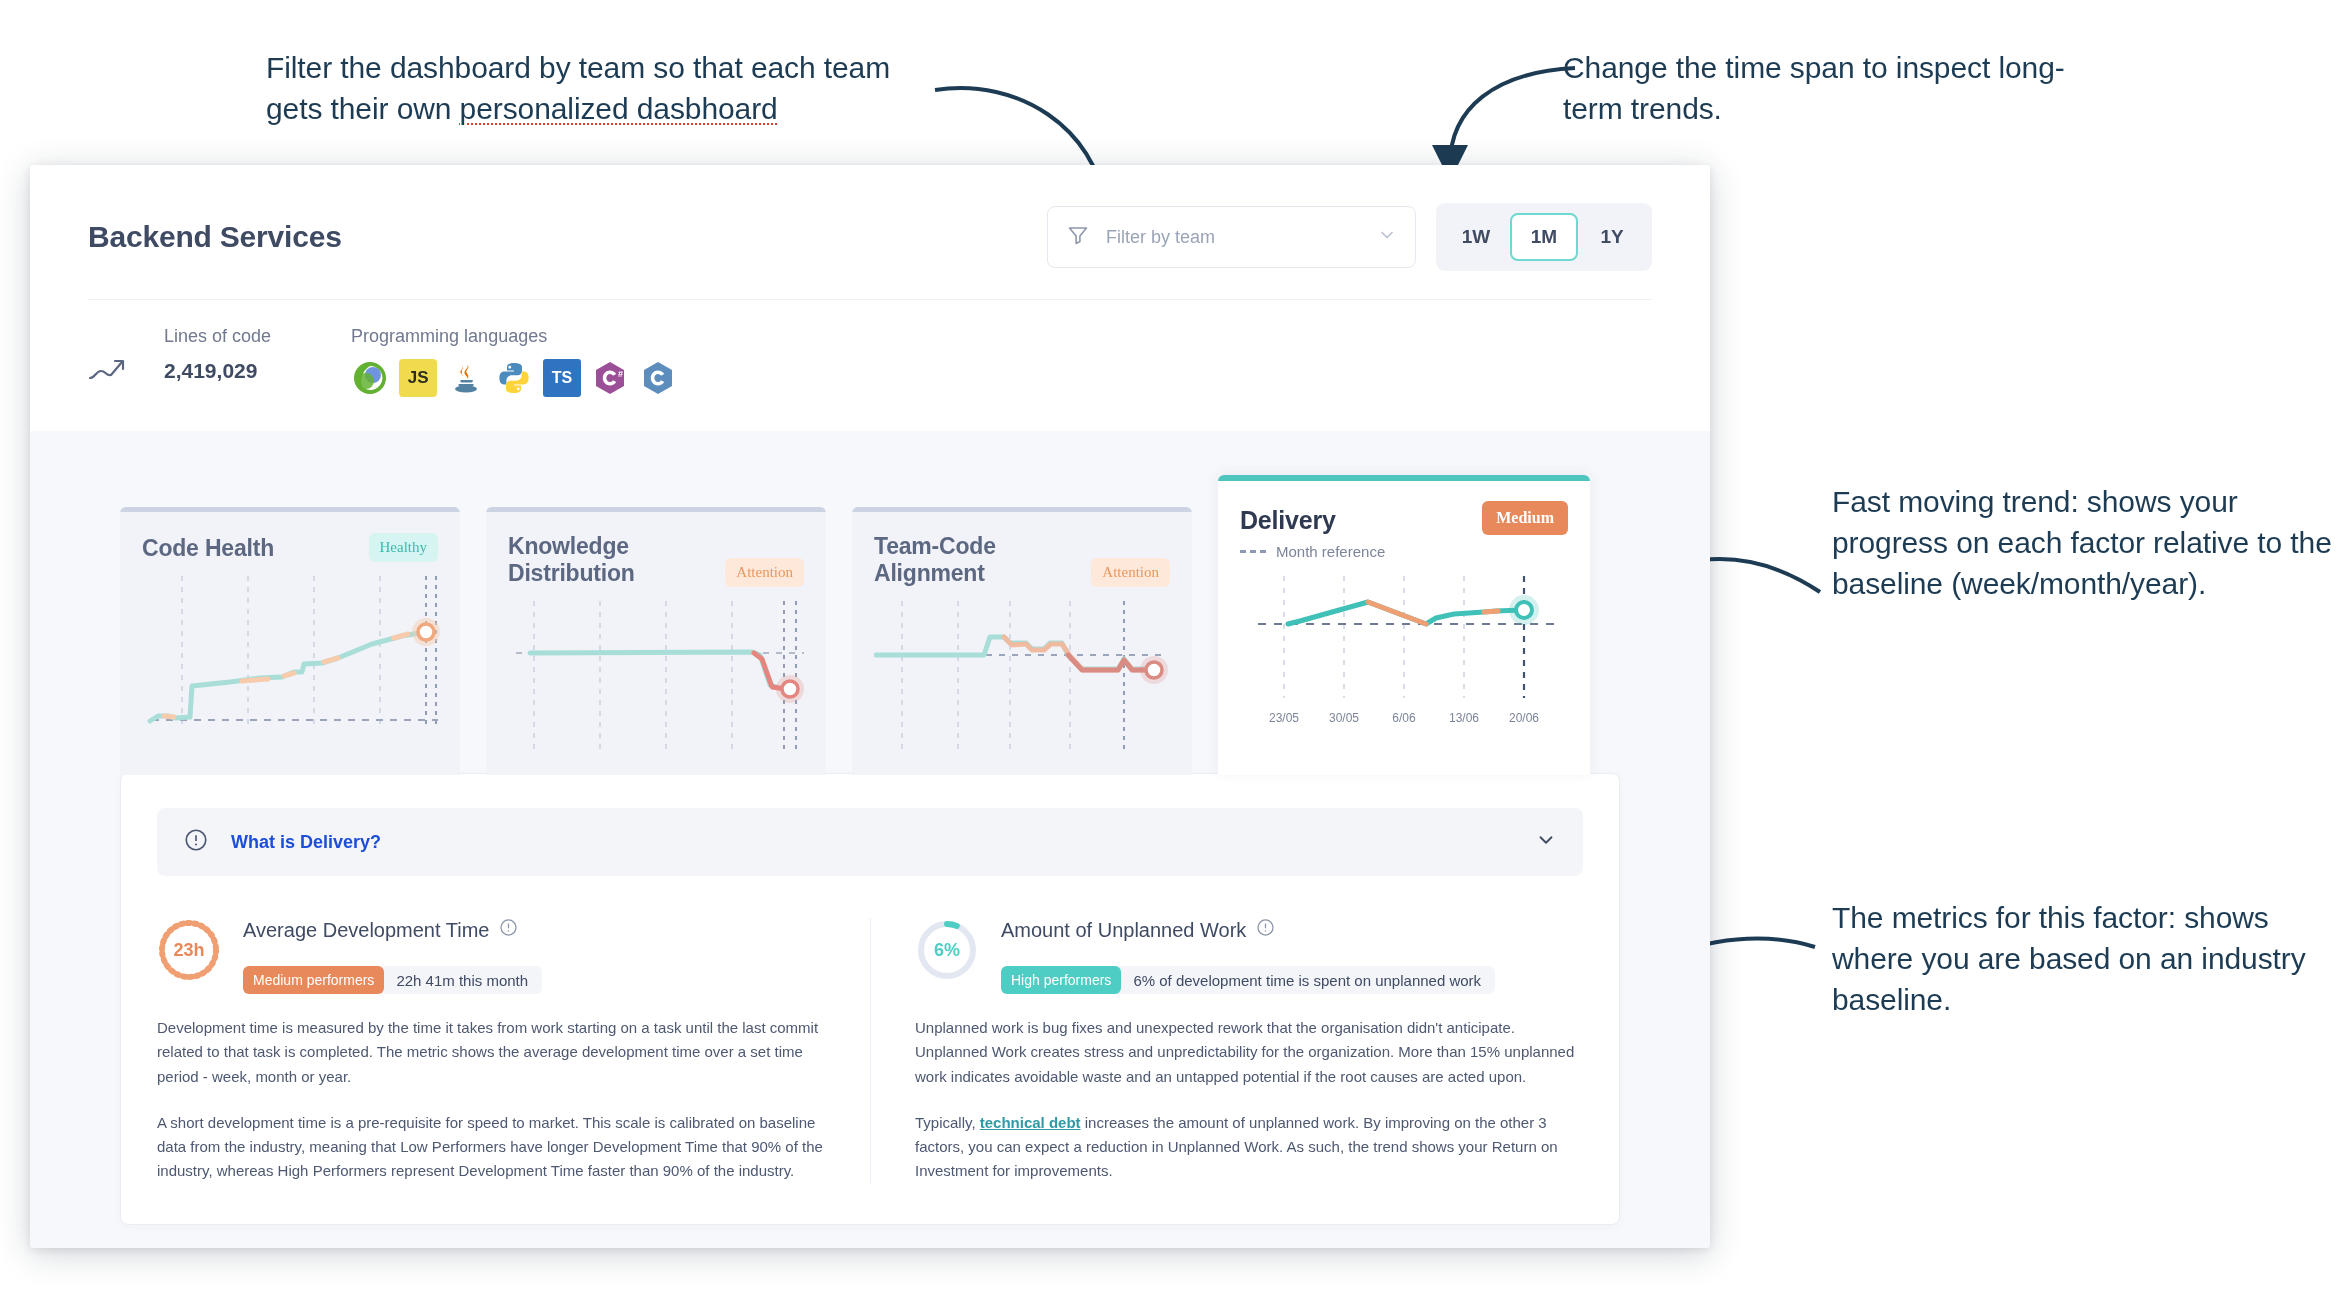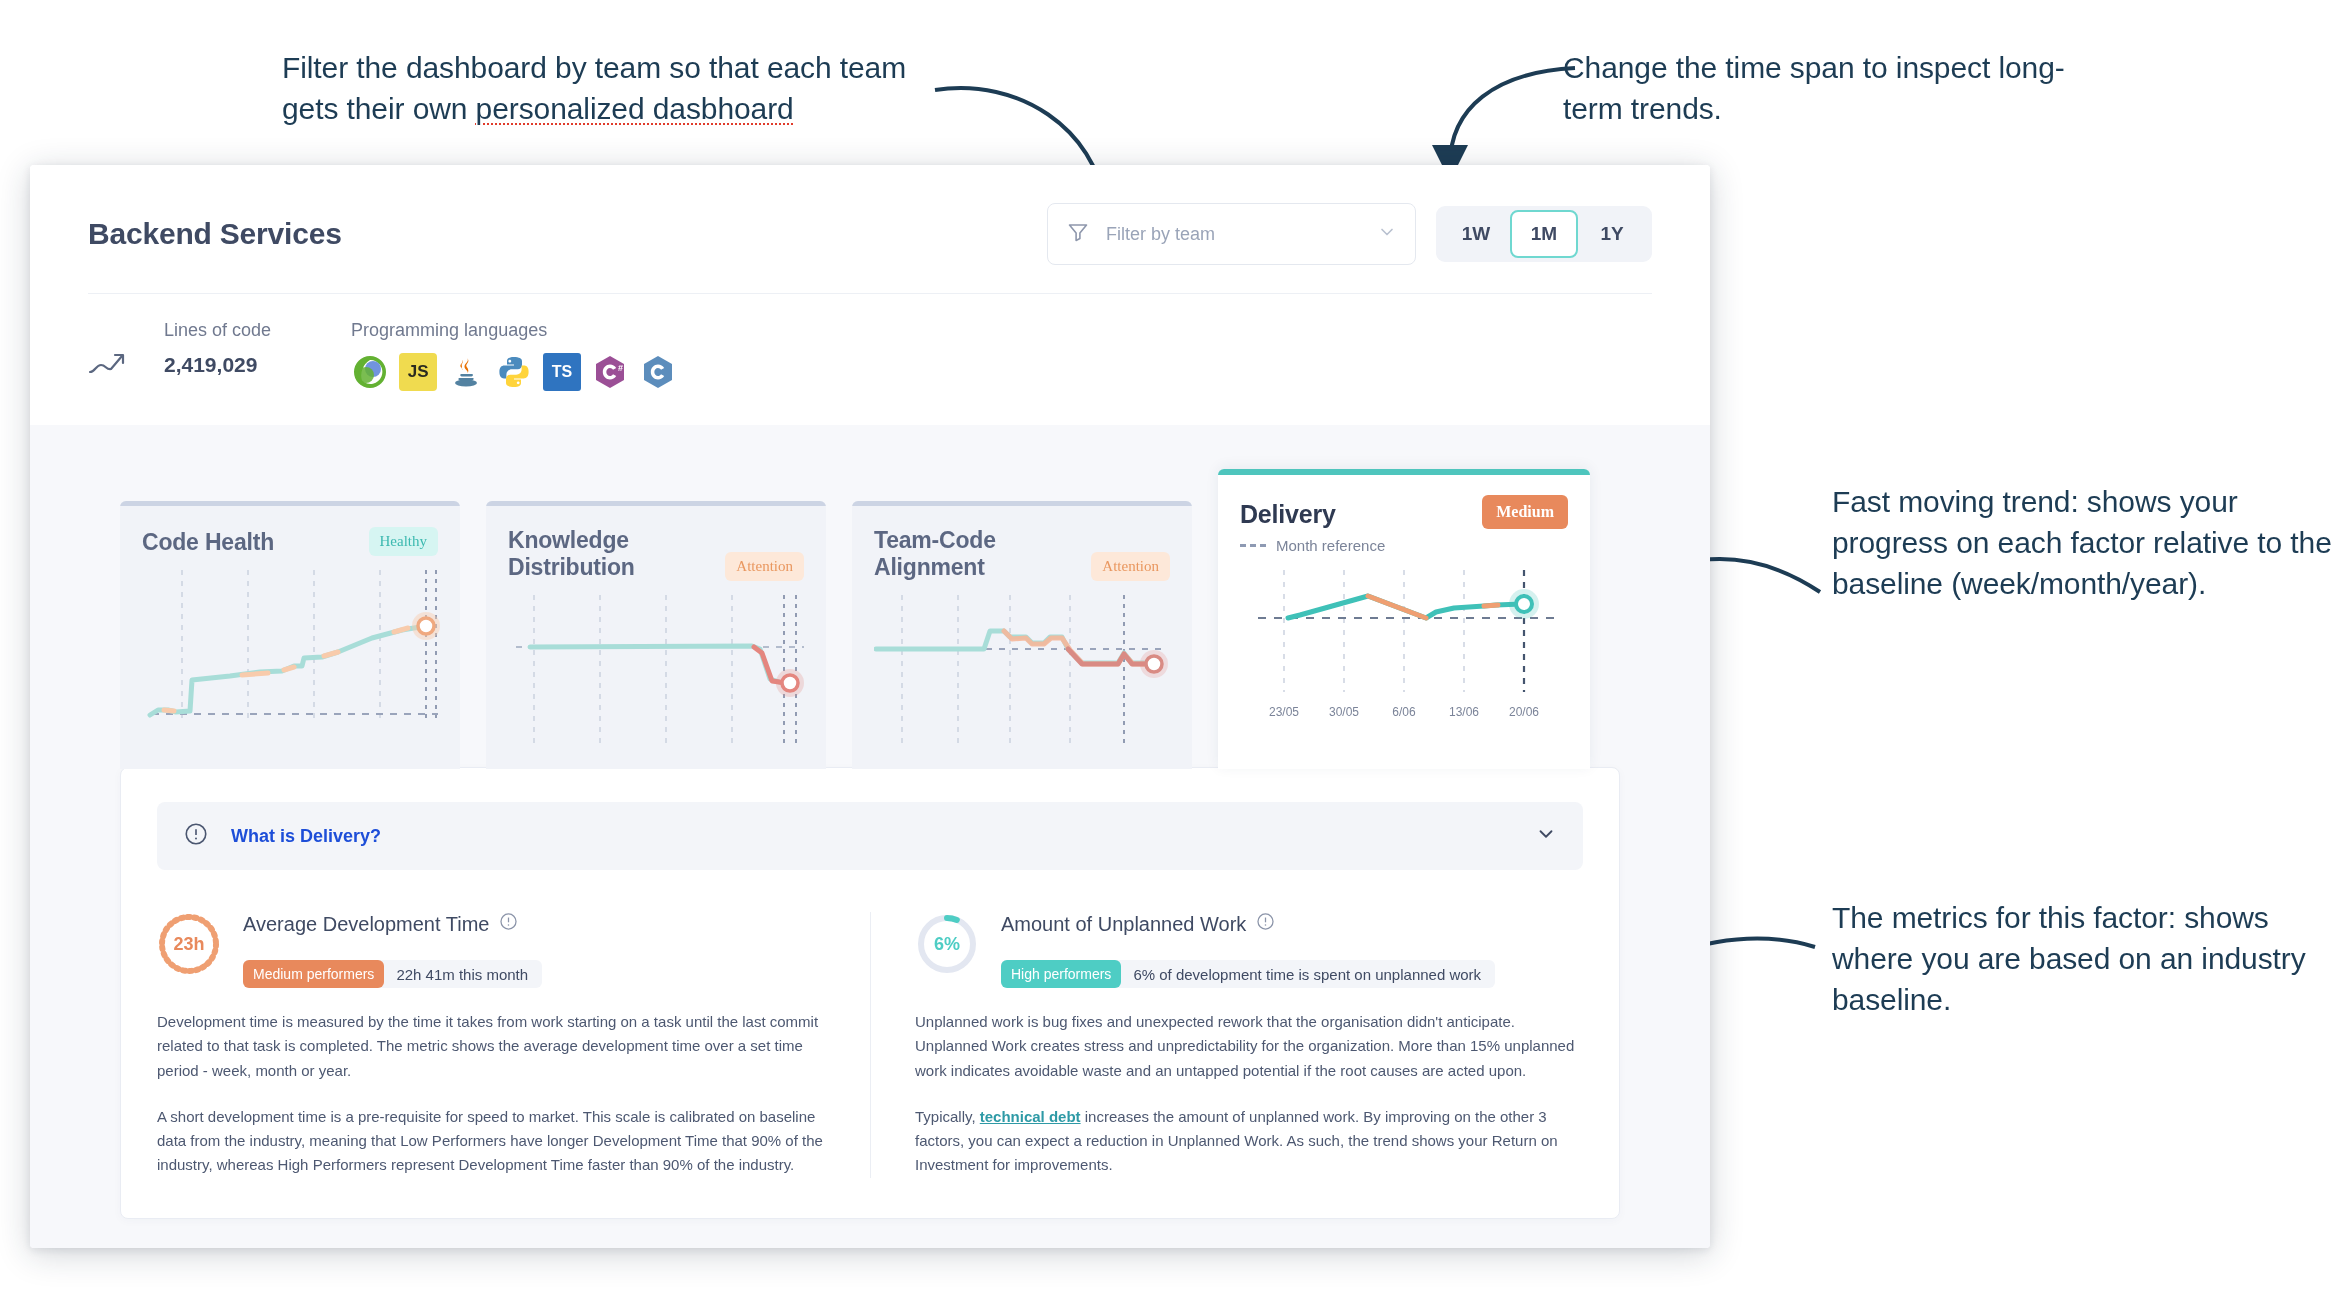--- a/index.html
+++ b/index.html
@@ -16,21 +16,21 @@
     position: absolute;
     color: #1d3c54;
     font-size: 30px;
     line-height: 1.37;
     font-family: "Liberation Sans", sans-serif;
     letter-spacing: -0.1px;
   }
   .annot .sp { text-decoration: underline; text-decoration-style: dotted;
                text-decoration-color: #e03b2b; text-decoration-thickness: 2px;
                text-underline-offset: 4px; }
-  #annot-filter { left: 282px; top: 47px; width: 660px; }
+  #annot-filter { left: 266px; top: 47px; width: 660px; }
   #annot-timespan { left: 1563px; top: 47px; width: 540px; }
   #annot-trend { left: 1832px; top: 481px; width: 500px; }
   #annot-metrics { left: 1832px; top: 897px; width: 490px; }
 
   .arrow-svg { position: absolute; pointer-events: none; }
 
   
   .window {
     position: absolute; left: 30px; top: 165px;
     width: 1680px; height: 1083px;
@@ -51,21 +51,21 @@
 
   .filter-box {
     width: 369px; height: 62px; border:1.5px solid #e4e8ef; border-radius: 8px;
     background:#fff; display:flex; align-items:center; padding: 0 18px; gap: 16px;
   }
   .filter-placeholder { flex:1; color:#9aa4b8; font-size: 18px; }
   .chev { color:#b9c1d0; }
 
   .seg {
     display:flex; align-items:center; background:#f1f3f8; border-radius: 9px;
-    padding: 6px; height: 56px;
+    padding: 6px; height: 68px;
   }
   .seg-btn {
     min-width: 68px; height: 48px; display:flex; align-items:center; justify-content:center;
     font-size: 19px; font-weight: 600; color:#3f4a63; border-radius: 8px;
     background: transparent; border: 2px solid transparent; cursor:pointer;
     padding: 0 14px;
   }
   .seg-btn.active { background:#fff; border-color:#6fd8d0; }
 
   .hr { height:1px; background:#edf0f5; margin: 0 58px; }

